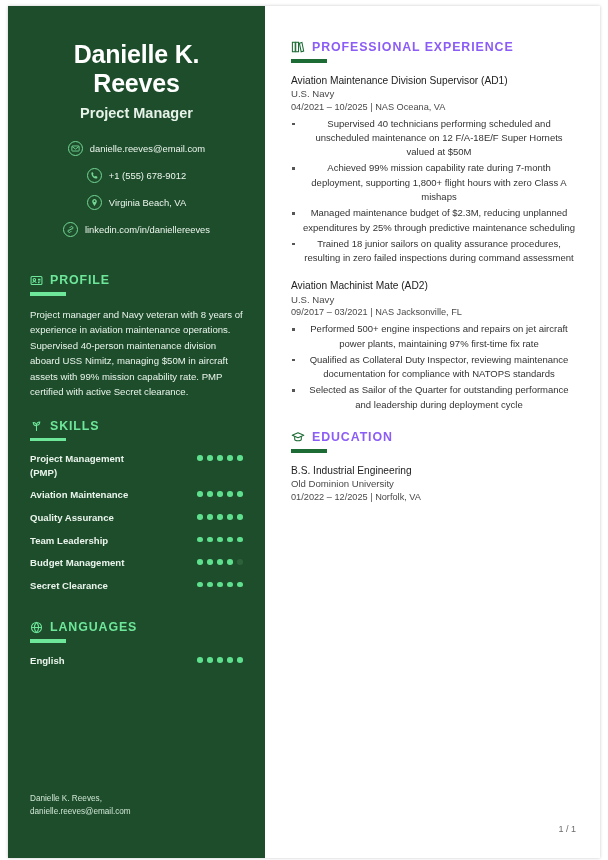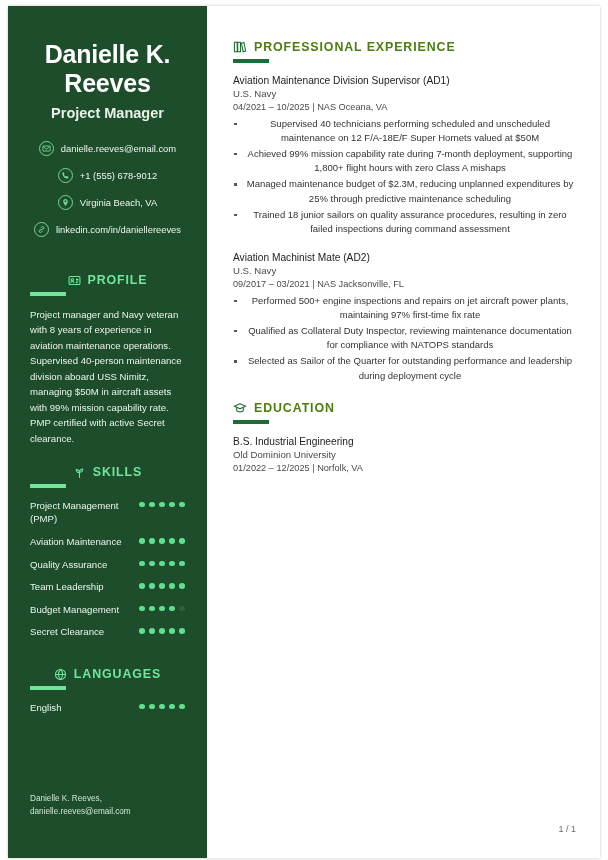--- a/index.html
+++ b/index.html
@@ -19,21 +19,21 @@
     left: 8px; top: 6px;
     width: 592px; height: 852px;
     background: #ffffff;
     box-shadow: 0 0 3px rgba(0,0,0,0.22);
     display: flex;
     overflow: hidden;
   }
 
   
   .sidebar {
-    width: 199px;
+    width: 257px;
     background: #1d4d2b;
     color: #ffffff;
     padding: 34px 22px 0 22px;
     display: flex;
     flex-direction: column;
     position: relative;
   }
   .name {
     font-size: 25px;
     font-weight: bold;
@@ -69,21 +69,20 @@
     border-radius: 50%;
     display: flex; align-items: center; justify-content: center;
     color: #74d694;
   }
   .cicon svg { display: block; }
 
   .sb-section { margin-bottom: 19px; }
   .sb-head {
     display: flex; align-items: center; gap: 7px;
     margin-bottom: 5px;
-    justify-content: center;
   }
   .sb-head .hicon { color: #6ee79b; display: flex; align-items: center; }
   .sb-head .htext {
     color: #6ee79b;
     font-size: 12.4px;
     font-weight: bold;
     letter-spacing: 0.9px;
   }
   .sb-rule {
     width: 36px; height: 3.5px;
@@ -95,20 +94,21 @@
     line-height: 1.62;
     color: #eaf4ec;
   }
 
   .skill-row {
     display: flex;
     align-items: flex-start;
     justify-content: space-between;
     gap: 8px;
     margin-bottom: 9px;
+    font-weight: bold;
   }
   .skill-name {
     font-size: 9.6px;
     color: #eaf4ec;
     line-height: 1.42;
     max-width: 105px;
   }
   .dots { display: flex; gap: 4.5px; padding-top: 3px; flex: 0 0 auto; }
   .dot { width: 5.6px; height: 5.6px; border-radius: 50%; background: #5fe08e; }
   .dot.off { background: #2d6139; }
@@ -125,21 +125,21 @@
   .main {
     flex: 1;
     padding: 34px 24px 0 26px;
     position: relative;
     background: #ffffff;
   }
   .m-section { margin-bottom: 18px; }
   .m-head { display: flex; align-items: center; gap: 7px; margin-bottom: 5px; }
   .m-head .hicon { color: #1d6b35; display: flex; align-items: center; }
   .m-head .htext {
-    color: #4d7c0f;
+    color: #8b5cf6;
     font-size: 12.4px;
     font-weight: bold;
     letter-spacing: 0.9px;
   }
   .m-rule { width: 36px; height: 3.5px; background: #1d6b35; margin-bottom: 12px; }
 
   .entry { margin-bottom: 15px; }
   .entry:last-child { margin-bottom: 0; }
   .e-title {
     font-size: 10.2px;

